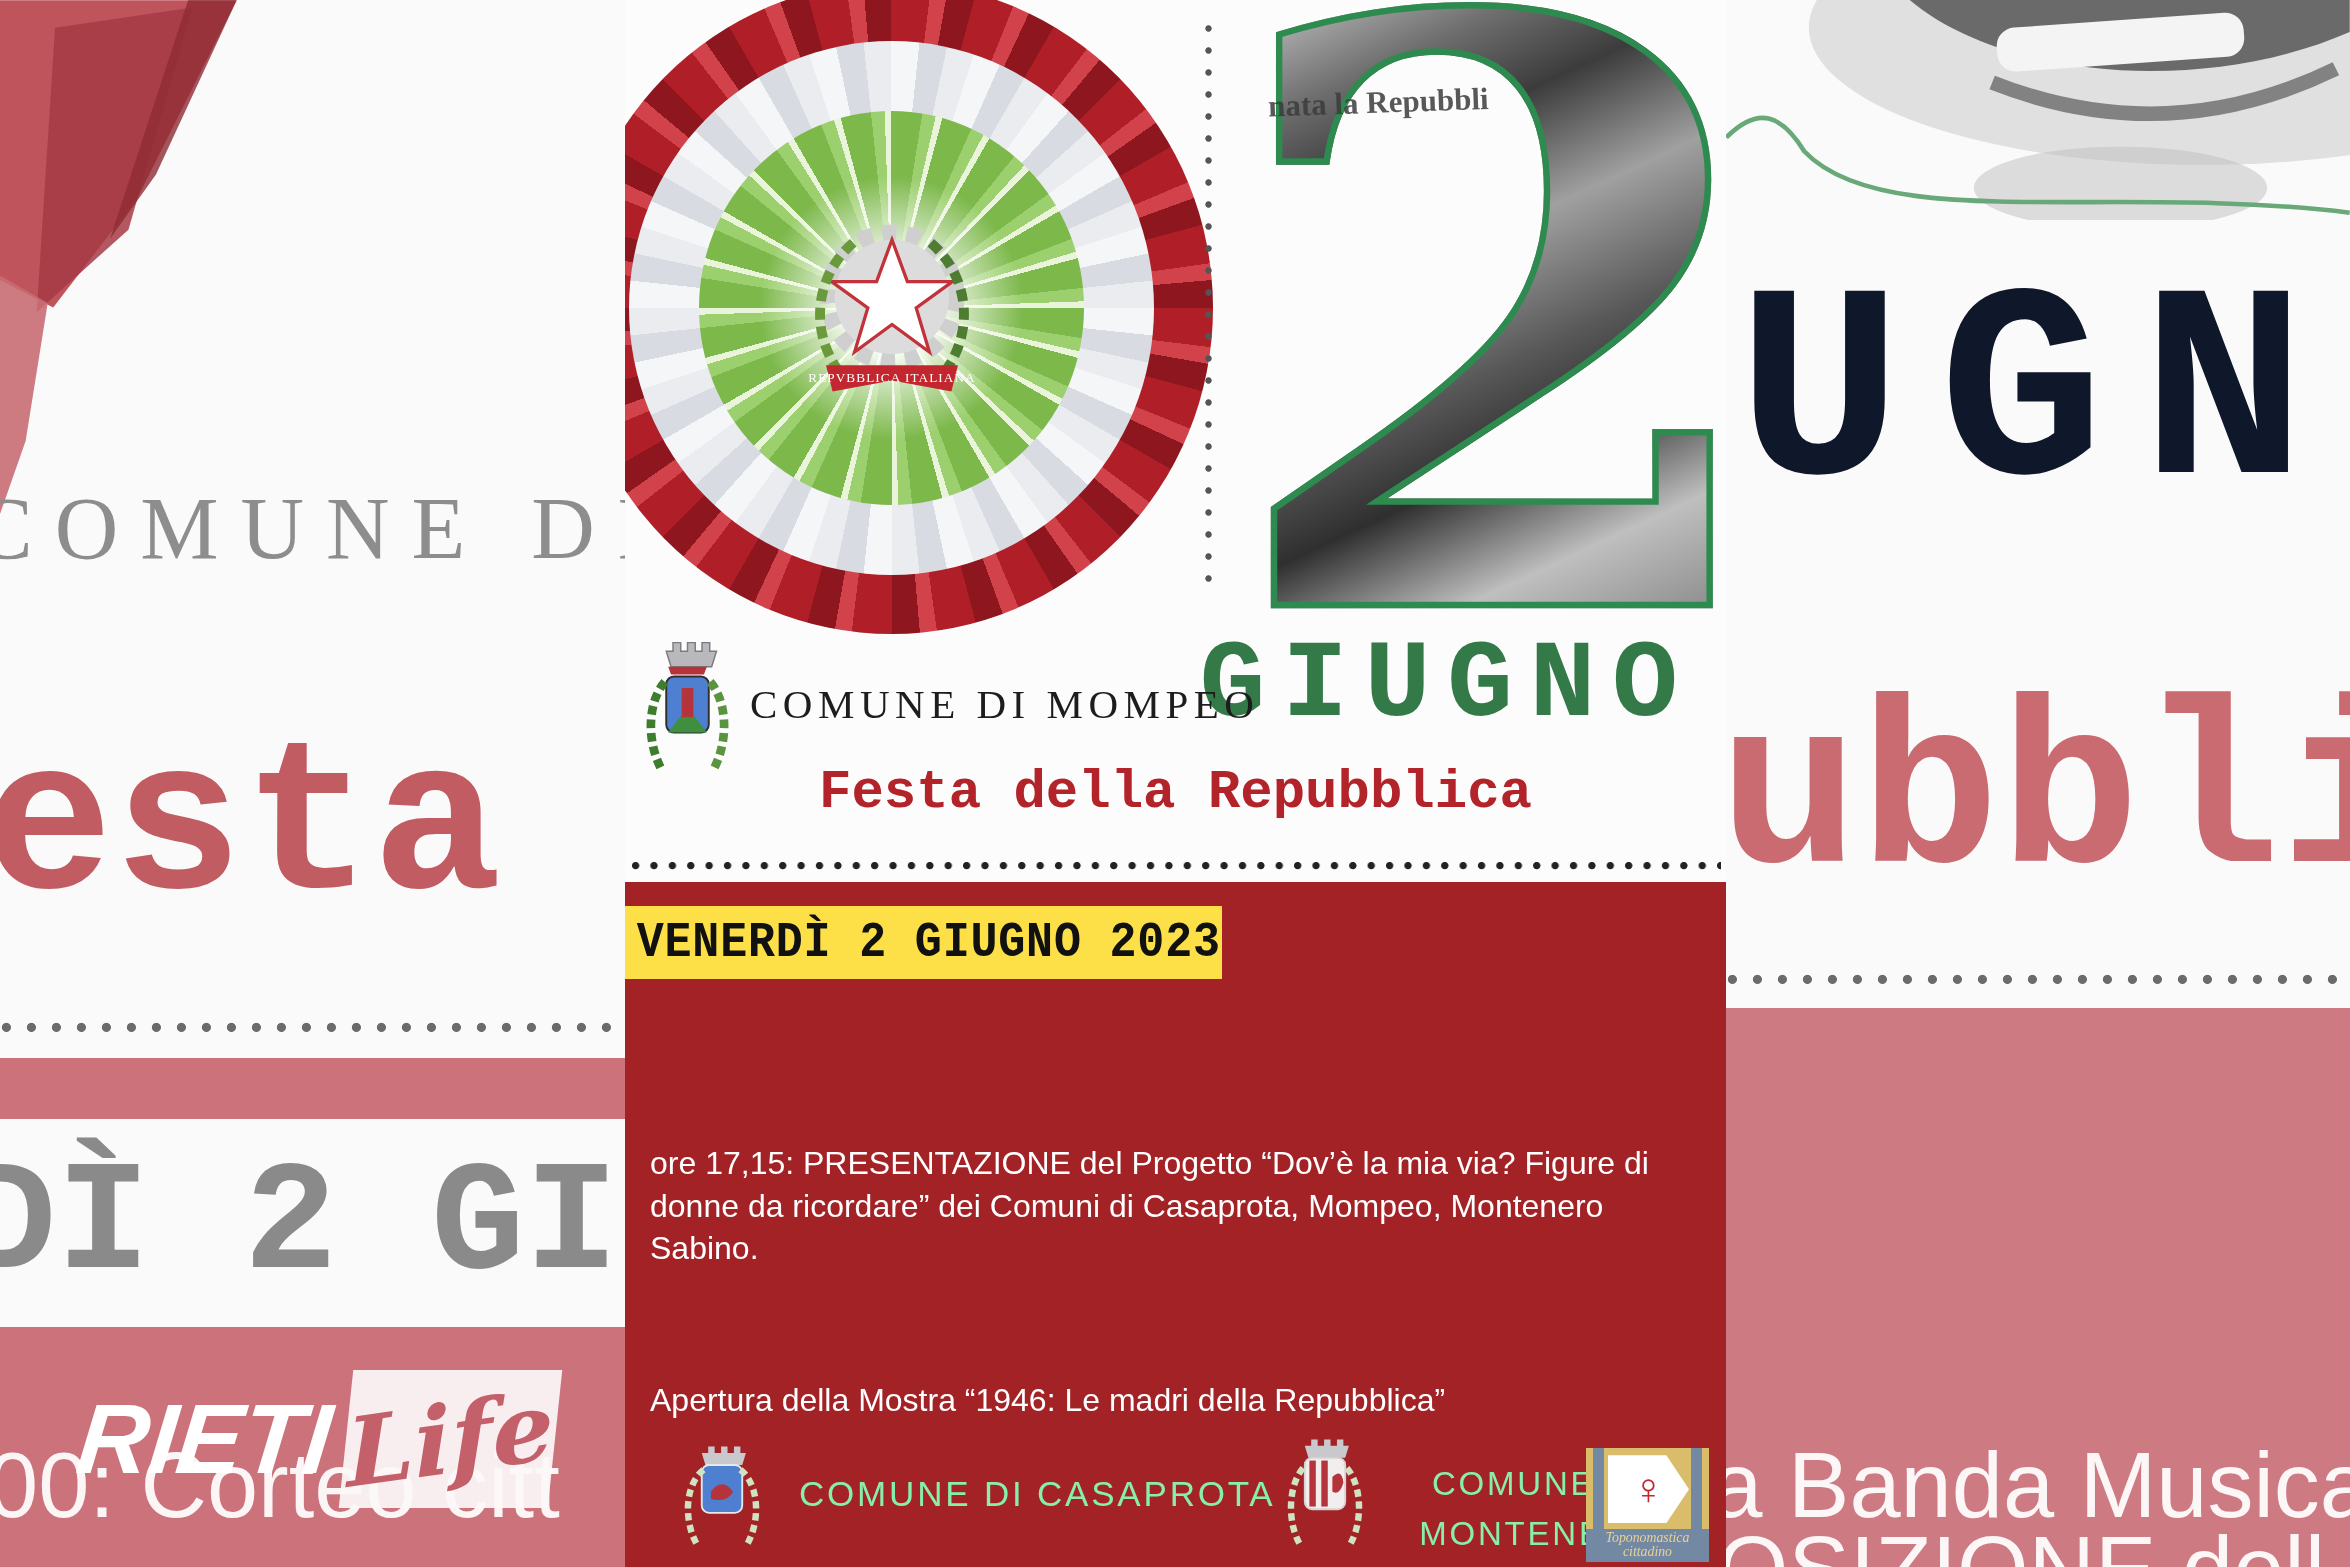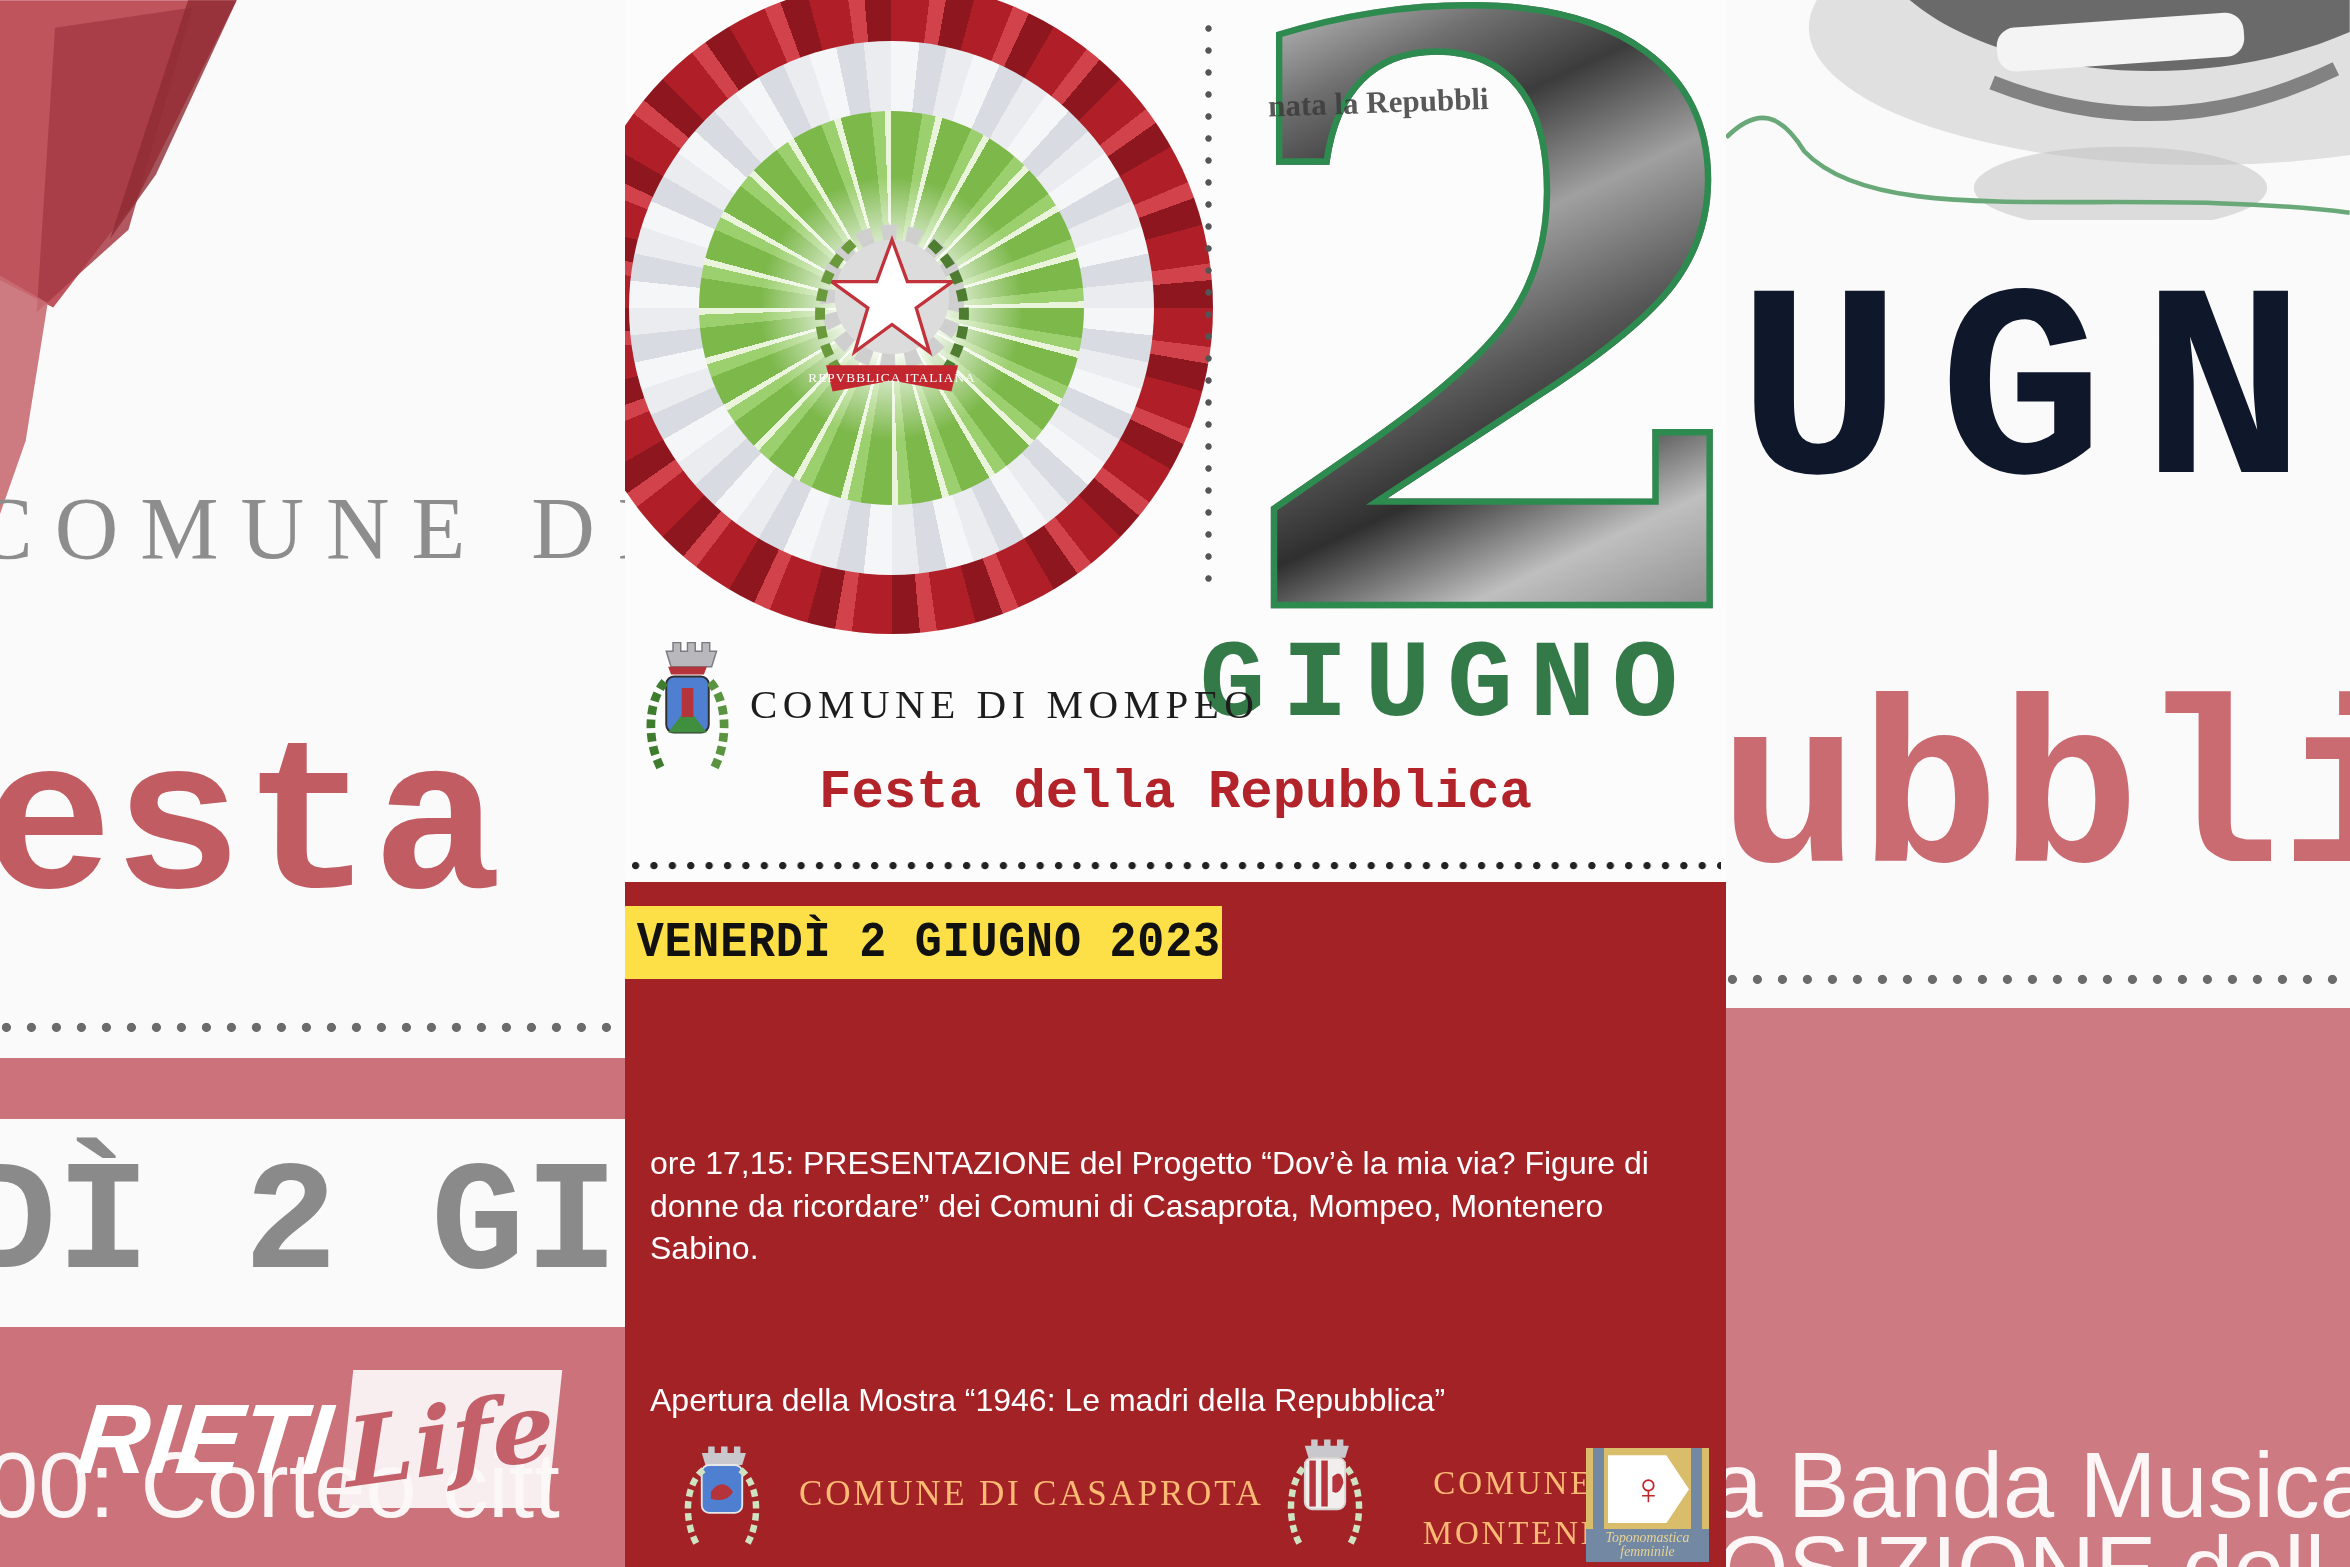--- a/index.html
+++ b/index.html
@@ -70,21 +70,21 @@
 
   
   .red-box{position:absolute;left:0;top:882px;width:1101px;height:686px;background:#a32226;}
   .date-bar{position:absolute;left:0;top:24px;width:597px;height:73px;background:#fde047;
             display:flex;align-items:center;}
   .date-bar span{font-family:"Liberation Mono",monospace;font-weight:bold;font-size:50px;
                  color:#111;letter-spacing:0.9px;transform:scaleX(.9);transform-origin:left center;
                  padding-left:13px;white-space:nowrap;}
   .sched{position:absolute;left:25px;width:1056px;color:#fff;font-size:32px;line-height:1.33;
          white-space:pre-line;}
-  .footer-label{font-family:Liberation Serif, serif;color:#fdba74;letter-spacing:2.8px;}
+  .footer-label{font-family:Liberation Sans, sans-serif;color:#86efac;letter-spacing:2.8px;}
 
   
   .topo{position:absolute;left:961px;top:566px;width:123px;height:114px;background:#d9bd6a;
         overflow:hidden;}
   .topo .bar-l{position:absolute;left:7.3px;top:0;width:11px;height:83px;background:#7388a3;}
   .topo .bar-r{position:absolute;right:7.3px;top:0;width:11px;height:83px;background:#7388a3;}
   .topo .arrow{position:absolute;left:22px;top:7.3px;width:81px;height:68px;background:#fff;
                clip-path:polygon(0 0,72% 0,100% 50%,72% 100%,0 100%);display:flex;
                align-items:center;justify-content:center;}
   .topo .sym{color:#c1272d;font-size:44px;font-weight:bold;line-height:1;}
@@ -219,19 +219,19 @@
 SABINO</div>
 
       <div class="topo">
         <div class="bar-l"></div>
         <div class="bar-r"></div>
         <div class="arrow">
           <span class="sym">♀</span>
         </div>
         <div class="strip">
           <div>Toponomastica</div>
-          <div>femminile</div>
+          <div>cittadino</div>
         </div>
       </div>
     </div>
   </div>
 </div>
 
 
 </body></html>

